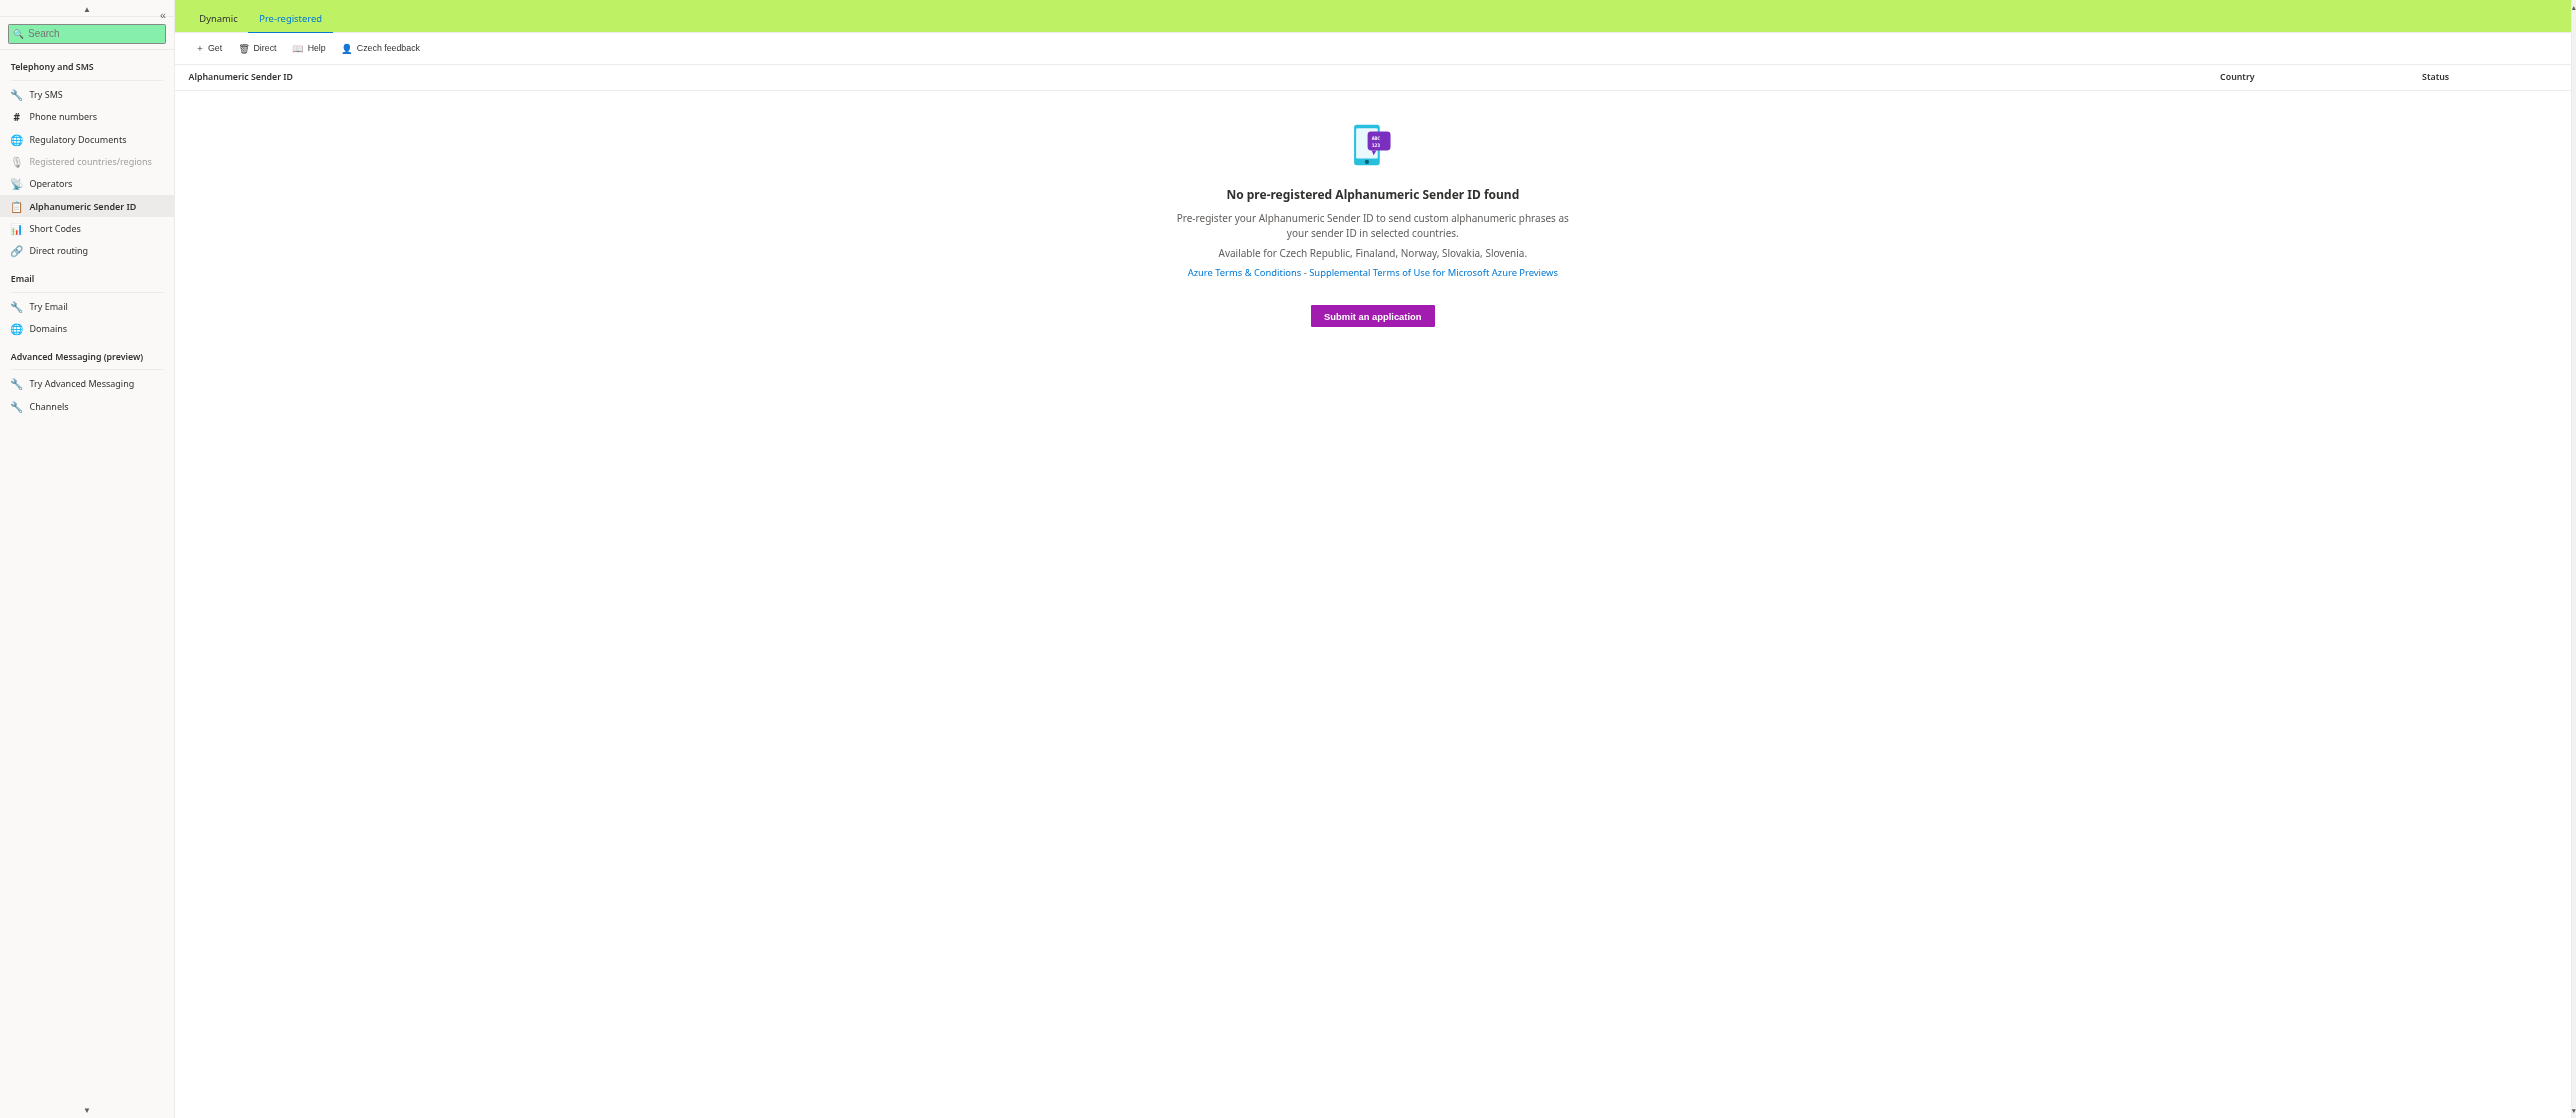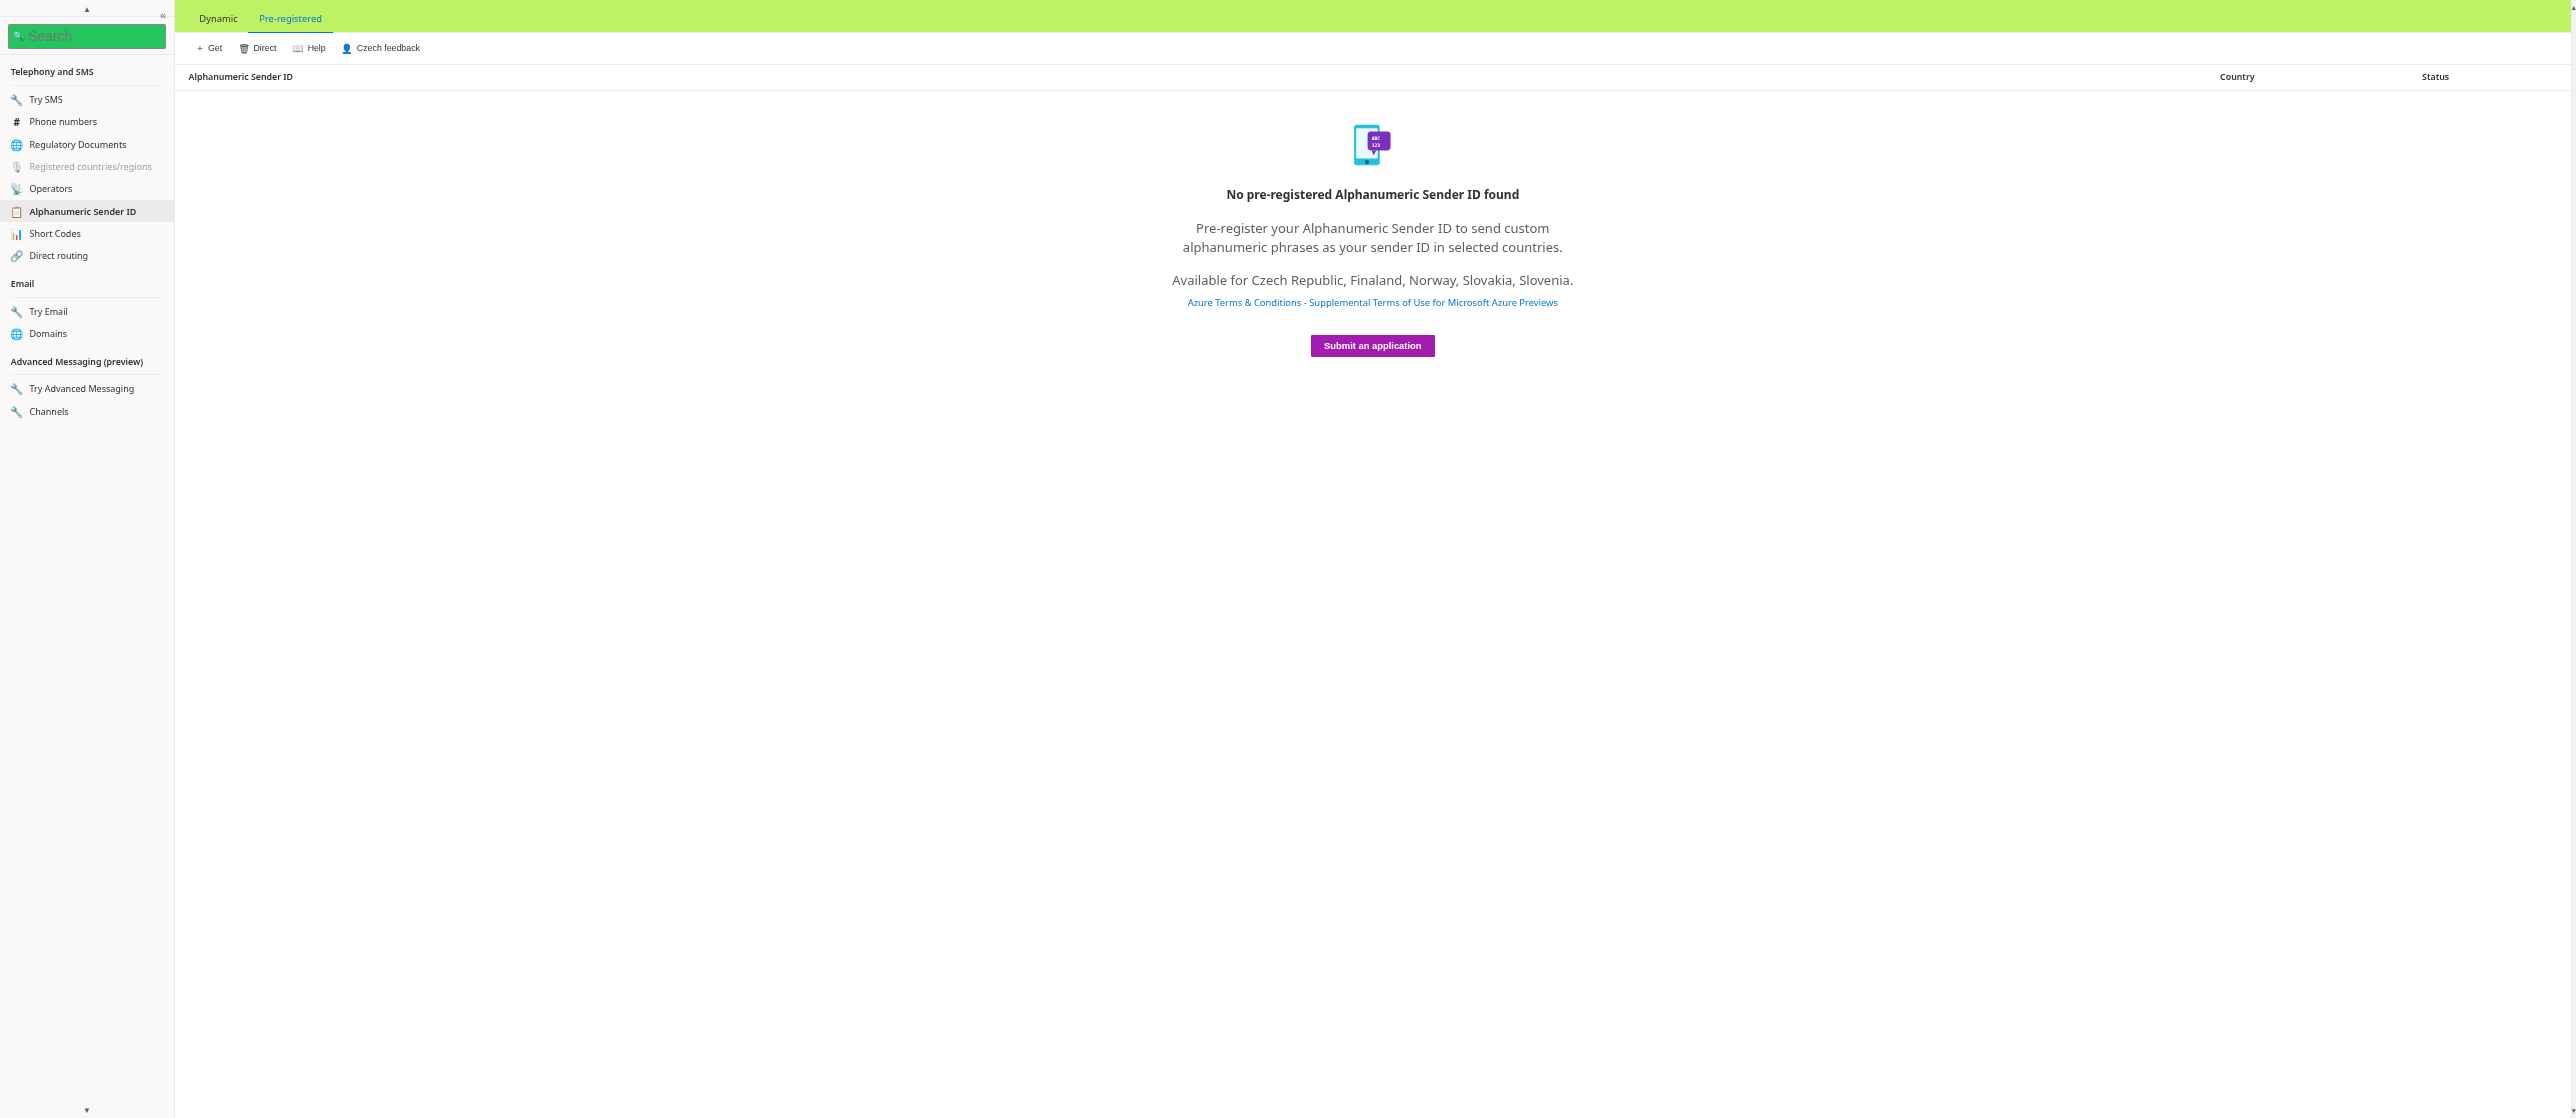--- a/index.html
+++ b/index.html
@@ -18,22 +18,22 @@
     }
     .sidebar-search {
       padding: 6.7px 8px 5.4px;
       border-bottom: 0.7px solid #edebe9;
     }
     .sidebar-search input {
       width: 100%;
       padding: 3.4px 6.7px 3.4px 19px;
       border: 0.7px solid #8a8886;
       border-radius: 1.3px;
-      font-size: 14px;
-      background: #22c55e;
+      font-size: 10px;
+      background: #86efac;
       outline: none;
     }
     .search-wrapper {
       position: relative;
     }
     .search-wrapper .search-ico {
       position: absolute;
       left: 5.4px;
       top: 50%;
       transform: translateY(-50%);
@@ -184,27 +184,26 @@
       margin-bottom: 13.5px;
     }
     .empty-title {
       font-size: 12px;
       font-weight: 700;
       color: #323130;
       margin-bottom: 8px;
       text-align: center;
     }
     .empty-desc {
-      font-size: 13px;
+      font-size: 10px;
       color: #605e5c;
       text-align: center;
       max-width: 405px;
       line-height: 1.5;
       margin-bottom: 5.4px;
-      margin-top: 8px;
     }
     .empty-links {
       font-size: 9.4px;
       color: #605e5c;
       text-align: center;
       margin-bottom: 26px;
     }
     .empty-links a {
       color: #0078d4;
       text-decoration: none;

